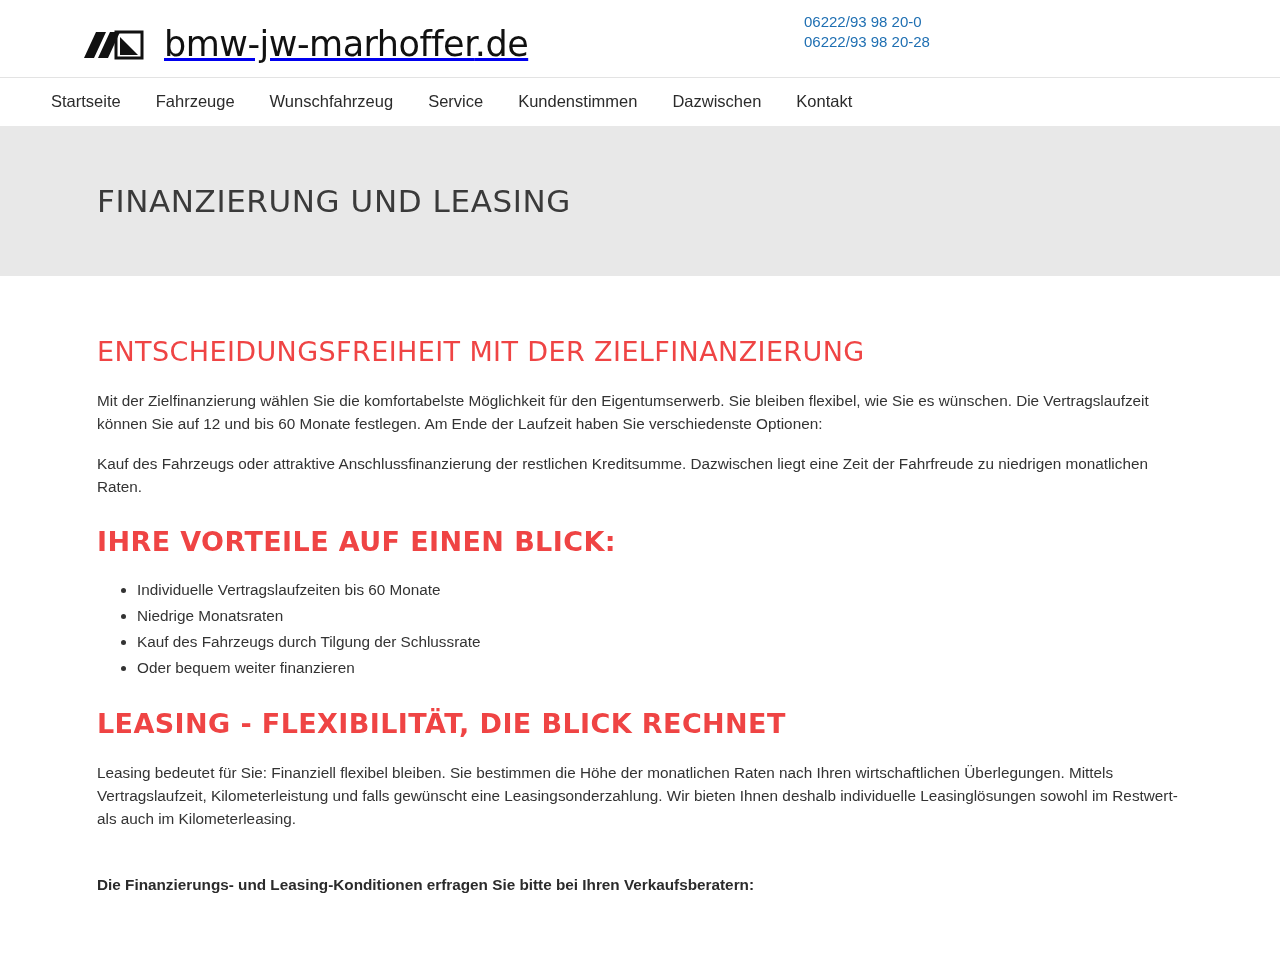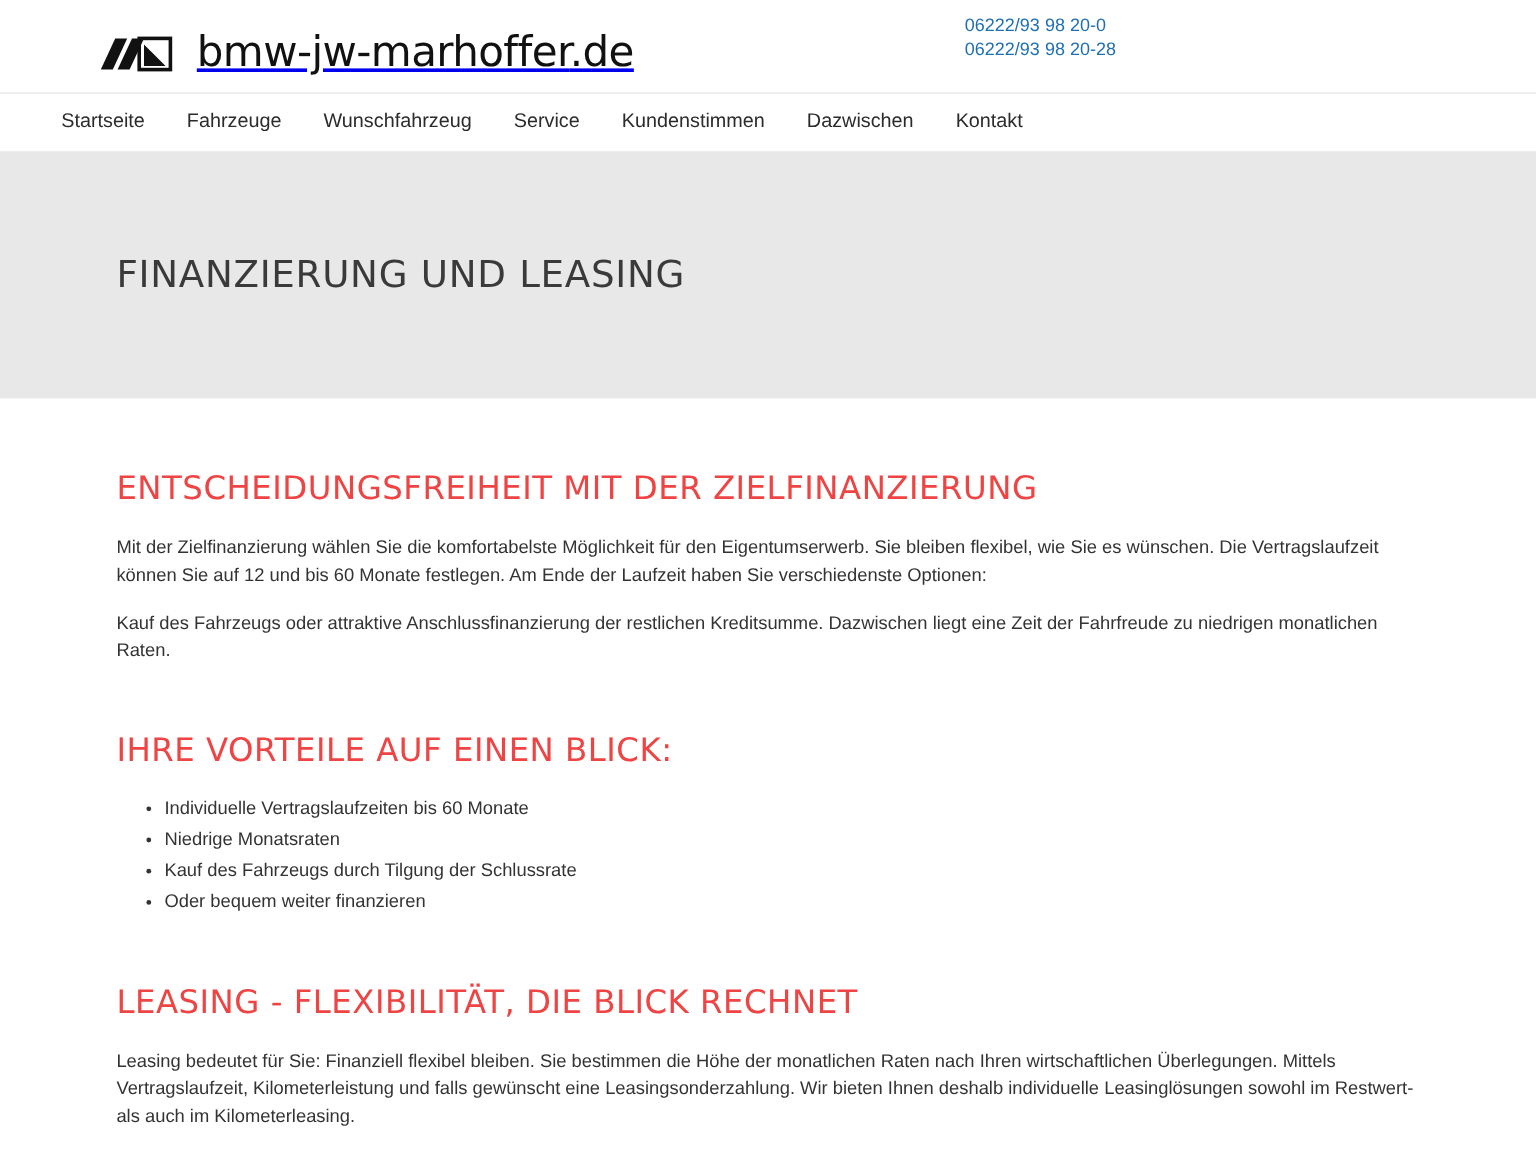--- a/index.html
+++ b/index.html
@@ -78,21 +78,21 @@
     color: #2b2b2b;
     font-size: 16.5px;
     text-decoration: none;
     margin-right: 35px;
     white-space: nowrap;
   }
 
   
   .hero {
     width: 100%;
-    height: 206px;
+    height: 150px;
     background: #e8e8e8;
     display: flex;
     align-items: center;
     padding-left: 97px;
   }
   .hero h1 {
     margin: 0;
     font-size: 31px;
     font-weight: 400;
     letter-spacing: 0.6px;
@@ -106,21 +106,21 @@
     max-width: 1280px;
   }
   .content h2 {
     margin: 0 0 22px 0;
     font-size: 27px;
     font-weight: 400;
     letter-spacing: 0.4px;
     color: #ef4444;
     font-family: "DejaVu Sans", sans-serif;
   }
-  .content h2.spaced { margin-top: 56px; }
+  .content h2.spaced { margin-top: 28px; font-weight: bold; }
   .content p {
     margin: 0 0 16px 0;
     font-size: 15.3px;
     line-height: 1.52;
     color: #333333;
     max-width: 1086px;
   }
   .content ul {
     margin: 0 0 4px 0;
     padding-left: 40px;

